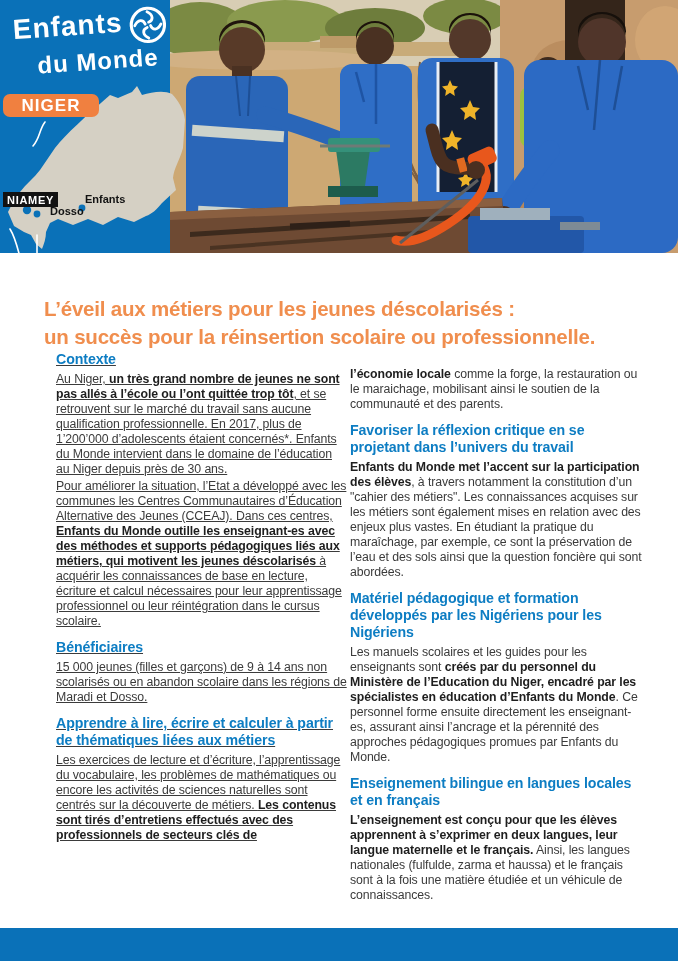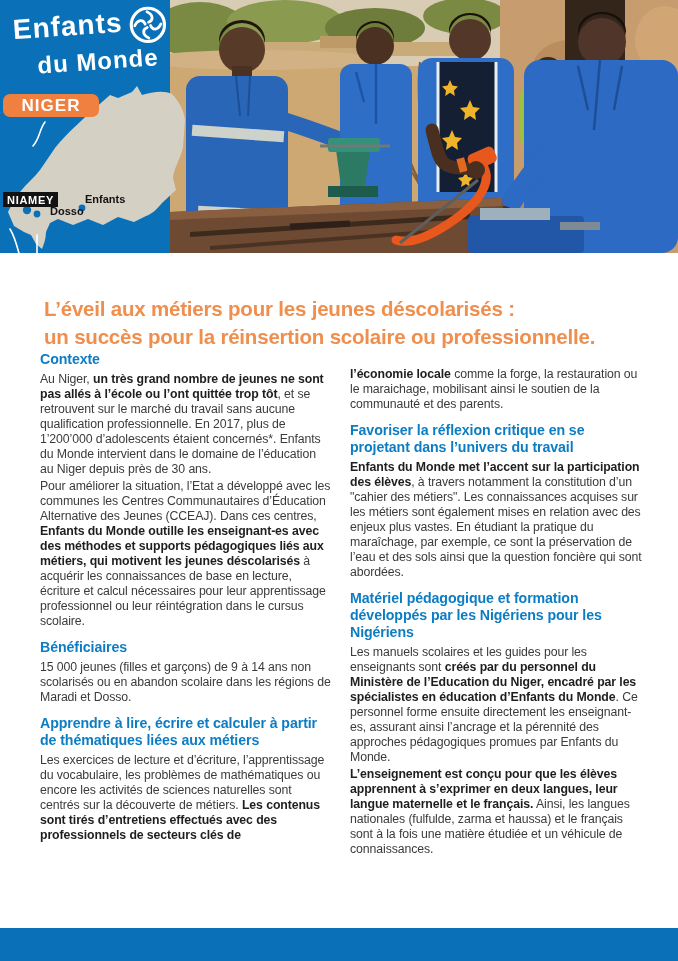--- a/index.html
+++ b/index.html
@@ -38,21 +38,21 @@
     position:absolute;left:44px;top:281px;width:610px;
     font-size:20.5px;font-weight:bold;line-height:28px;letter-spacing:-.2px;
     color:var(--title-orange,#f08e4e);
   }
   .title span{display:block;}
   .col{
     position:absolute;top:349px;width:292px;
     font-size:12.3px;line-height:15px;letter-spacing:-.1px;
     color:var(--body-text,#3b3b3b);
   }
-  .col-left{left:40px;}
+  .col-left{left:56px;text-decoration:underline;}
   .col-right{left:350px;}
   .section-heading{
     font-size:14.2px;line-height:17px;font-weight:bold;
     color:var(--heading-blue,#0d7dc3);margin:10px 0 4px;
   }
   .col .section-heading:first-child{margin-top:2px;}
   .col .para:first-child{margin-top:18px;}
   .para{margin:0 0 2px;}
   .para strong{color:#1e1e1e;}
   
@@ -232,17 +232,18 @@
       <p class="para"><span>15 000 jeunes (filles et garçons) de 9 à 14 ans non scolarisés ou en abandon scolaire dans les régions de Maradi et Dosso.</span></p>
       <h2 class="section-heading">Apprendre à lire, écrire et calculer à partir de thématiques liées aux métiers</h2>
       <p class="para"><span>Les exercices de lecture et d’écriture, l’apprentissage du vocabulaire, les problèmes de mathématiques ou encore les activités de sciences naturelles sont centrés sur la découverte de métiers. </span><strong>Les contenus sont tirés d’entretiens effectués avec des professionnels de secteurs clés de</strong></p>
     </div>
   <div class="col col-right">
       <p class="para"><strong>l’économie locale</strong><span> comme la forge, la restauration ou le maraichage, mobilisant ainsi le soutien de la communauté et des parents.</span></p>
       <h2 class="section-heading">Favoriser la réflexion critique en se projetant dans l’univers du travail</h2>
       <p class="para"><strong>Enfants du Monde met l’accent sur la participation des élèves</strong><span>, à travers notamment la constitution d’un "cahier des métiers". Les connaissances acquises sur les métiers sont également mises en relation avec des enjeux plus vastes. En étudiant la pratique du maraîchage, par exemple, ce sont la préservation de l’eau et des sols ainsi que la question foncière qui sont abordées.</span></p>
       <h2 class="section-heading">Matériel pédagogique et formation développés par les Nigériens pour les Nigériens</h2>
       <p class="para"><span>Les manuels scolaires et les guides pour les enseignants sont </span><strong>créés par du personnel du Ministère de l’Education du Niger, encadré par les spécialistes en éducation d’Enfants du Monde</strong><span>. Ce personnel forme ensuite directement les enseignant-es, assurant ainsi l’ancrage et la pérennité des approches pédagogiques promues par Enfants du Monde.</span></p>
+      <h2 class="section-heading">Enseignement bilingue en langues locales et en français</h2>
       <p class="para"><strong>L’enseignement est conçu pour que les élèves apprennent à s’exprimer en deux langues, leur langue maternelle et le français.</strong><span> Ainsi, les langues nationales (fulfulde, zarma et haussa) et le français sont à la fois une matière étudiée et un véhicule de connaissances.</span></p>
     </div>
 
   <div class="footer-bar"></div>
 </div>
 
 </body></html>

